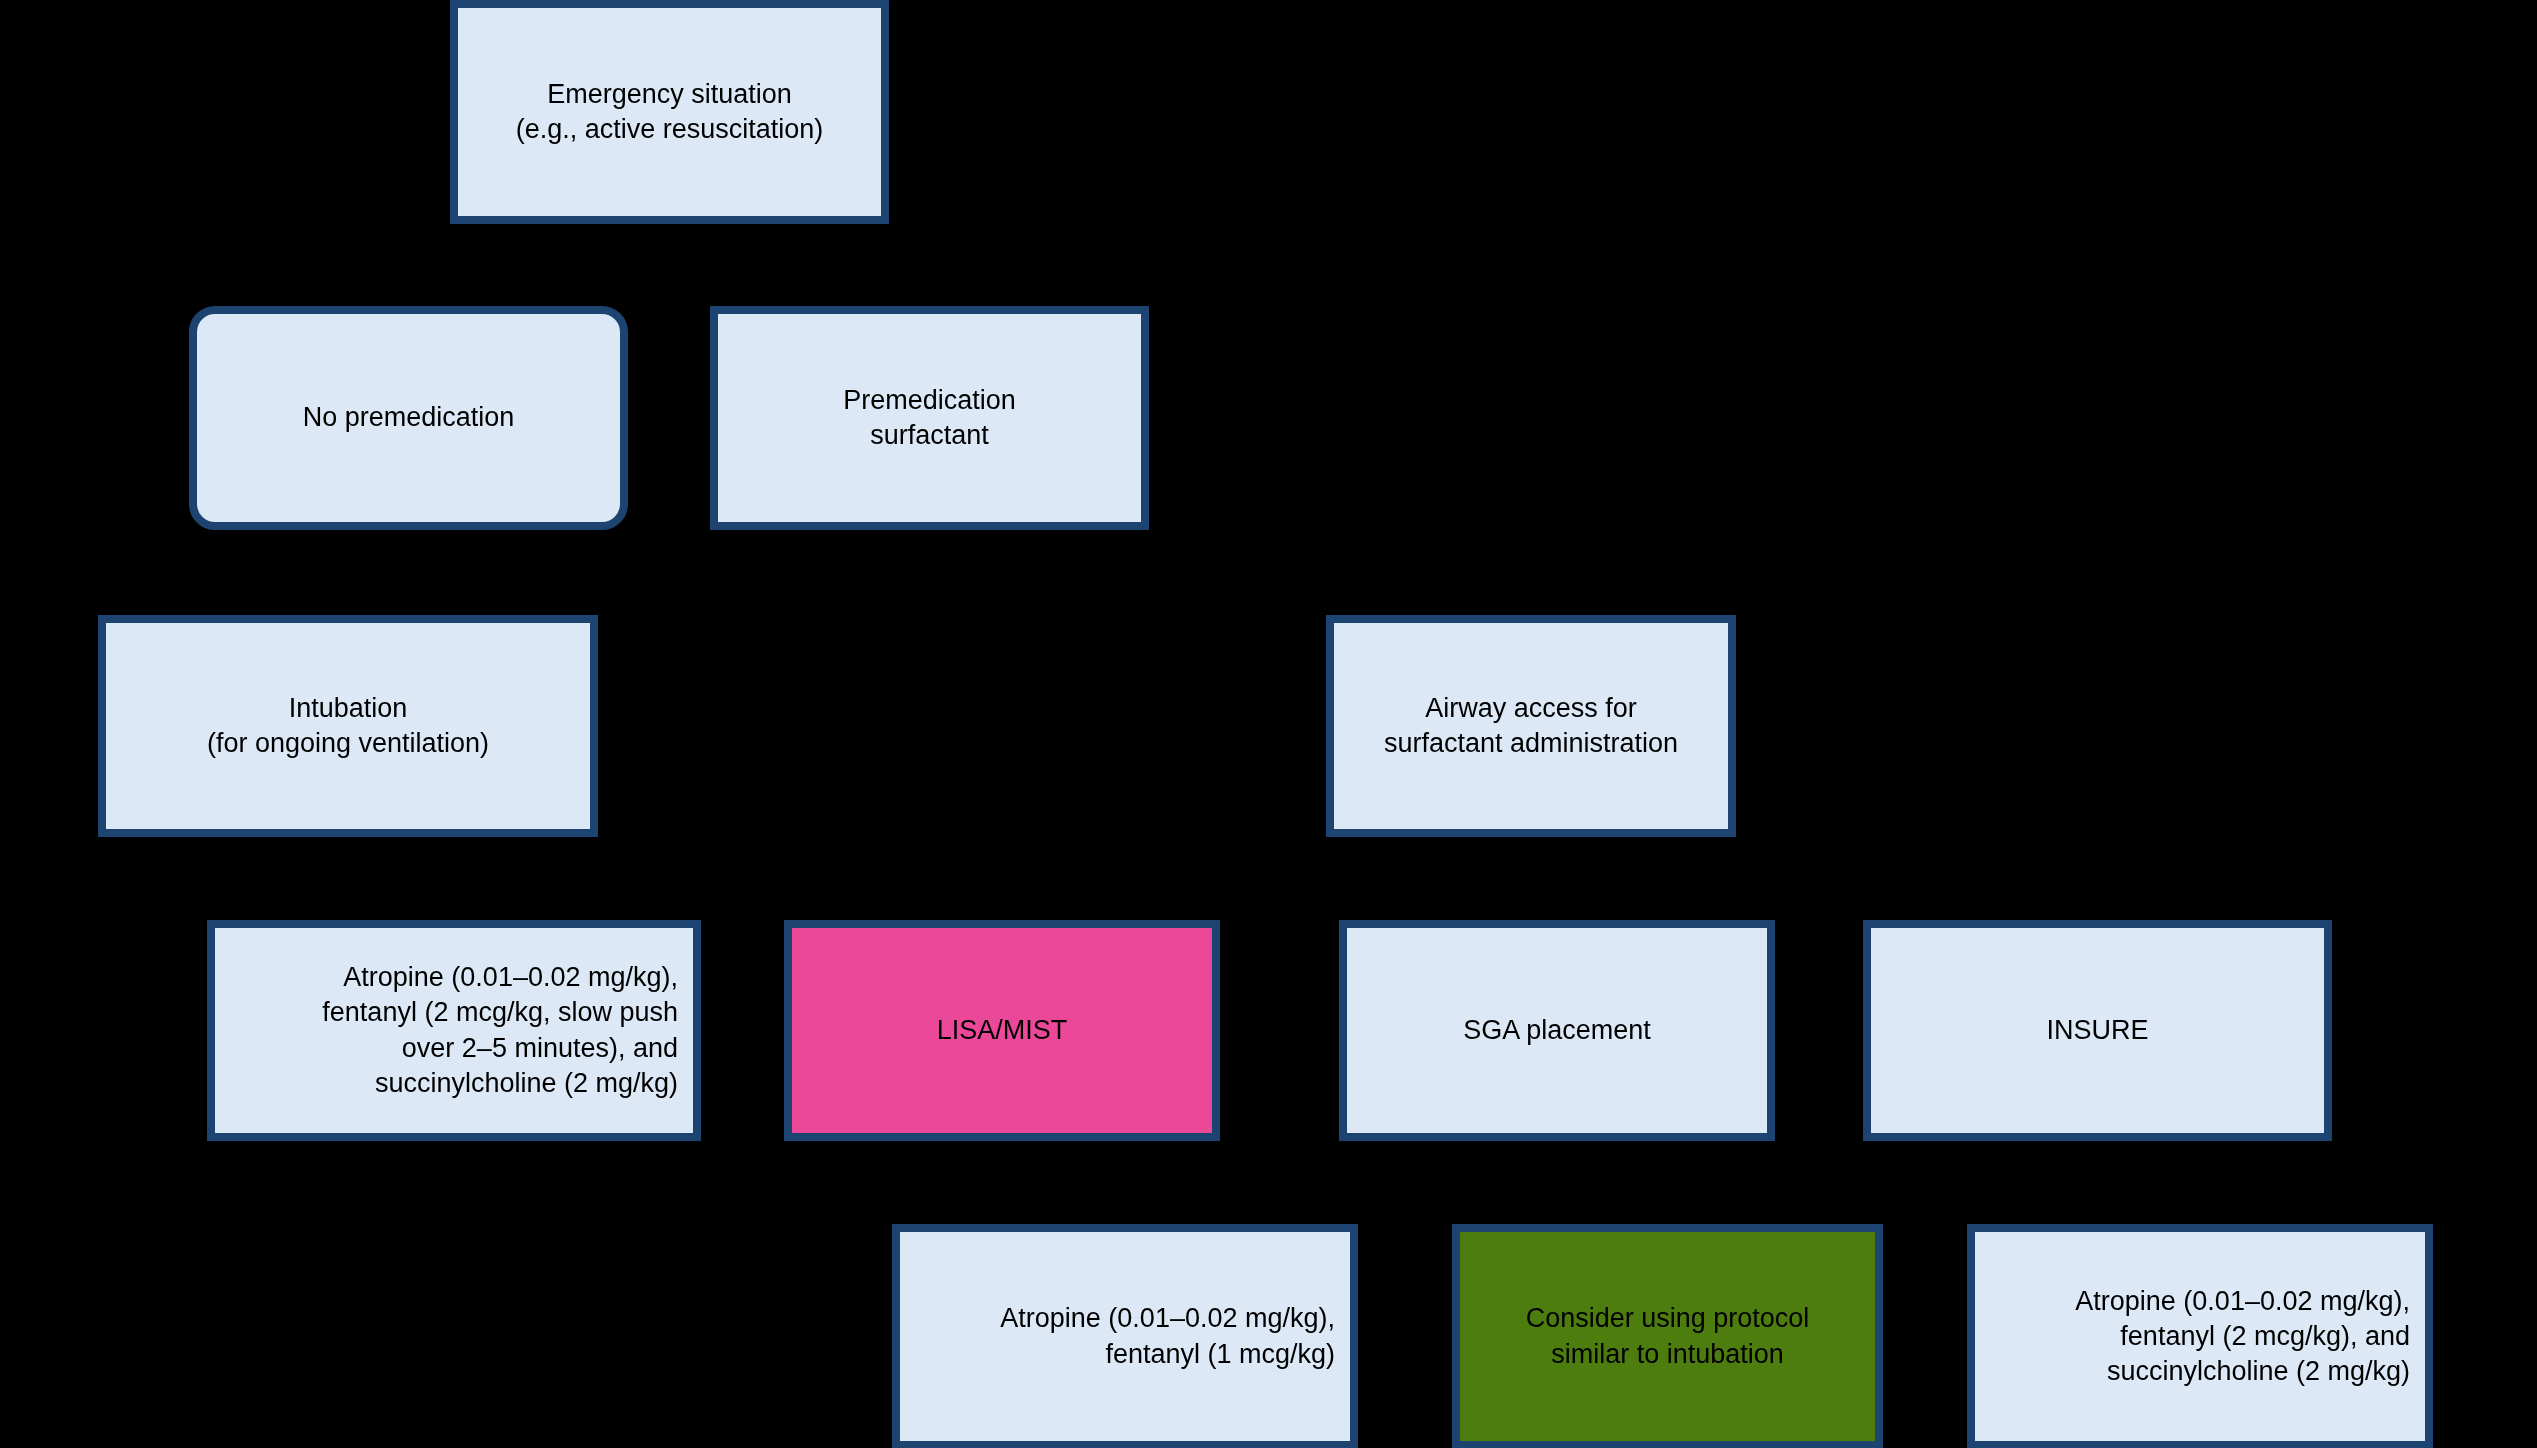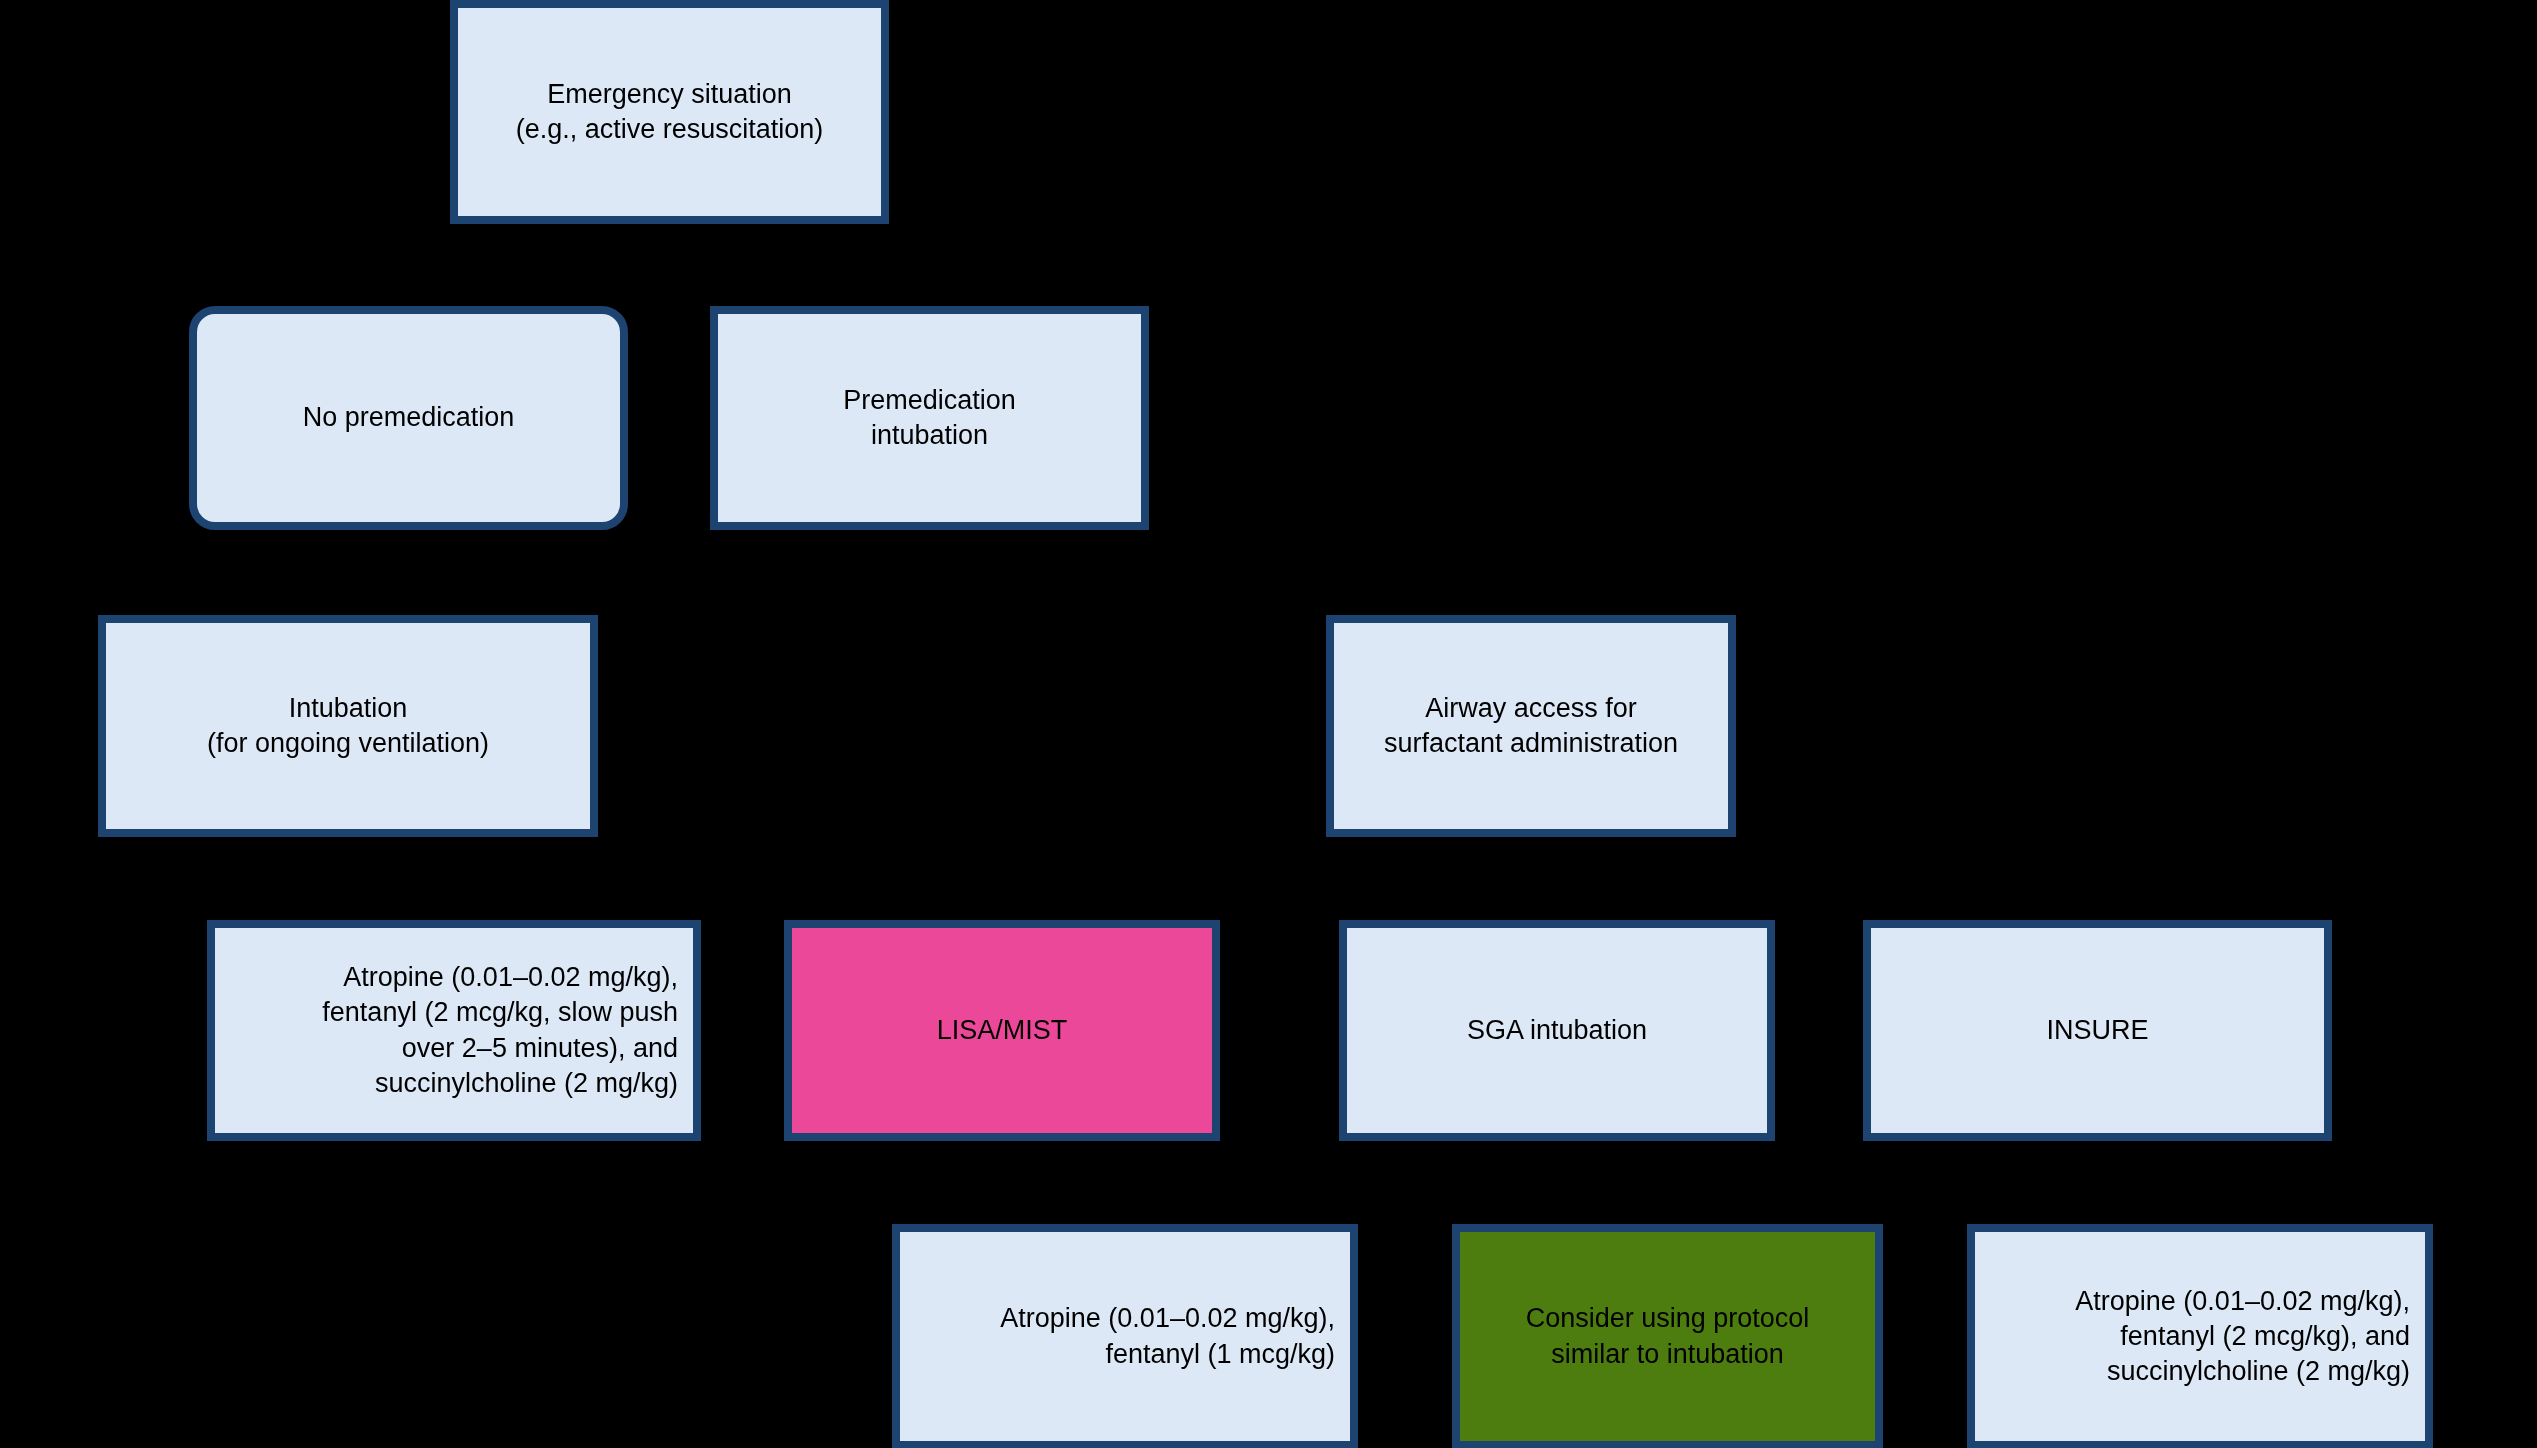--- a/index.html
+++ b/index.html
@@ -44,41 +44,41 @@
 <div id="canvas" style="background: rgb(0, 0, 0);">
     <div class="node align-center" style="left: 450px; top: 0px; width: 439px; height: 224px; background: rgb(220, 232, 246); border-color: rgb(29, 67, 112); color: rgb(0, 0, 0);">
       <span class="label">Emergency situation
 (e.g., active resuscitation)</span>
     </div>
     <div class="node align-center" style="left: 189px; top: 306px; width: 439px; height: 224px; background: rgb(220, 232, 246); border-color: rgb(29, 67, 112); color: rgb(0, 0, 0); border-radius: 26px;">
       <span class="label">No premedication</span>
     </div>
     <div class="node align-center" style="left: 710px; top: 306px; width: 439px; height: 224px; background: rgb(220, 232, 246); border-color: rgb(29, 67, 112); color: rgb(0, 0, 0);">
       <span class="label">Premedication
-intubation</span>
+surfactant</span>
     </div>
     <div class="node align-center" style="left: 98px; top: 615px; width: 500px; height: 222px; background: rgb(220, 232, 246); border-color: rgb(29, 67, 112); color: rgb(0, 0, 0);">
       <span class="label">Intubation
 (for ongoing ventilation)</span>
     </div>
     <div class="node align-center" style="left: 1326px; top: 615px; width: 410px; height: 222px; background: rgb(220, 232, 246); border-color: rgb(29, 67, 112); color: rgb(0, 0, 0);">
       <span class="label">Airway access for
 surfactant administration</span>
     </div>
     <div class="node align-left" style="left: 207px; top: 920px; width: 494px; height: 221px; background: rgb(220, 232, 246); border-color: rgb(29, 67, 112); color: rgb(0, 0, 0);">
       <span class="label">Atropine (0.01–0.02 mg/kg),
 fentanyl (2 mcg/kg, slow push
 over 2–5 minutes), and
 succinylcholine (2 mg/kg)</span>
     </div>
     <div class="node align-center" style="left: 784px; top: 920px; width: 436px; height: 221px; background: #ec4899; border-color: rgb(29, 67, 112); color: rgb(0, 0, 0);">
       <span class="label">LISA/MIST</span>
     </div>
     <div class="node align-center" style="left: 1339px; top: 920px; width: 436px; height: 221px; background: rgb(220, 232, 246); border-color: rgb(29, 67, 112); color: rgb(0, 0, 0);">
-      <span class="label">SGA intubation</span>
+      <span class="label">SGA placement</span>
     </div>
     <div class="node align-center" style="left: 1863px; top: 920px; width: 469px; height: 221px; background: rgb(220, 232, 246); border-color: rgb(29, 67, 112); color: rgb(0, 0, 0);">
       <span class="label">INSURE</span>
     </div>
     <div class="node align-left" style="left: 892px; top: 1224px; width: 466px; height: 225px; background: rgb(220, 232, 246); border-color: rgb(29, 67, 112); color: rgb(0, 0, 0);">
       <span class="label">Atropine (0.01–0.02 mg/kg),
 fentanyl (1 mcg/kg)</span>
     </div>
     <div class="node align-center" style="left: 1452px; top: 1224px; width: 431px; height: 225px; background: #4d7c0f; border-color: rgb(29, 67, 112); color: rgb(0, 0, 0);">
       <span class="label">Consider using protocol

